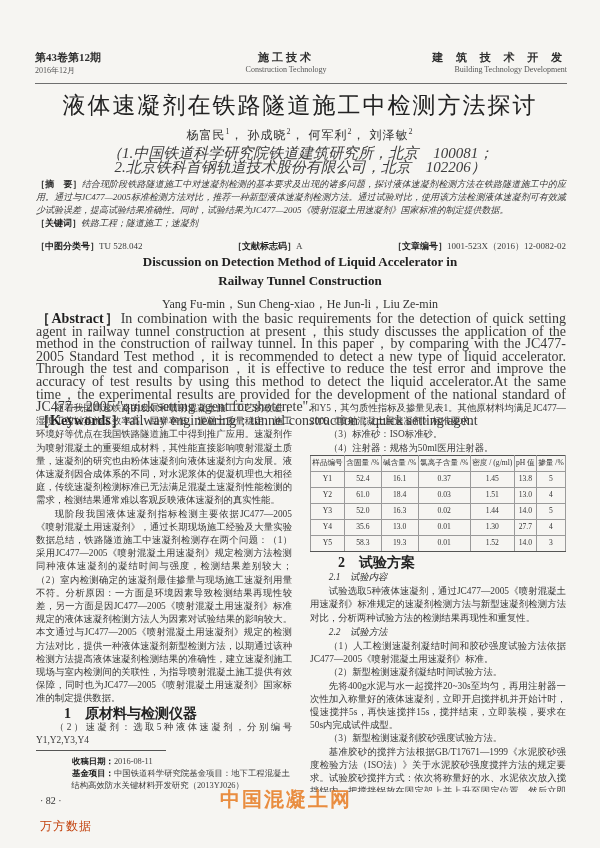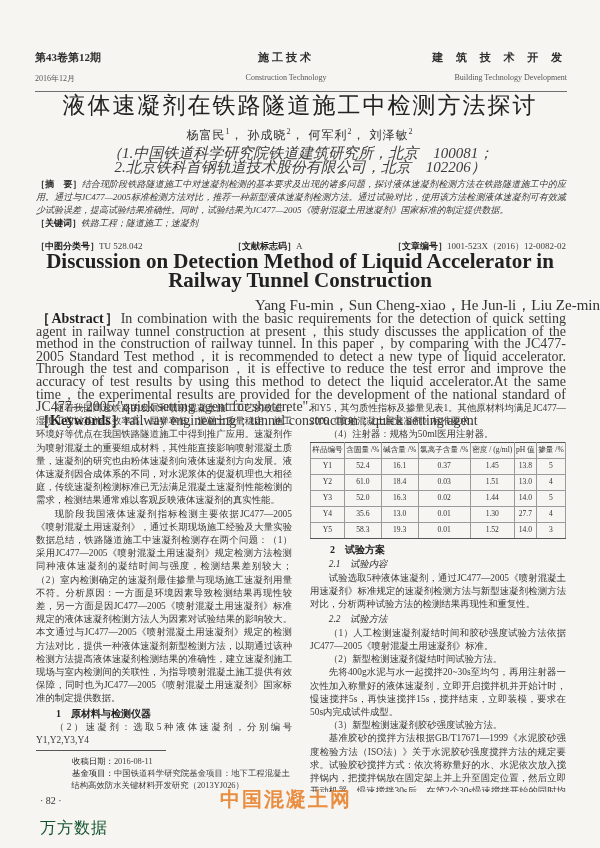--- a/index.html
+++ b/index.html
@@ -14,21 +14,21 @@
     position:absolute; top:50px; left:35px; right:33px;
     display:flex; justify-content:space-between; align-items:flex-start;
     padding-bottom:7px; border-bottom:1px solid #6f6f6f;gap:43px;
   }
   .jh-left { width:150px; text-align:left; }
   .jh-center { flex:1; text-align:center; }
   .jh-right { width:180px; text-align:right; }
   .jh-cn { font-weight:bold; font-size:11px; color:#2e2e2e; }
   .jh-center .jh-cn { letter-spacing:3px; }
   .jh-right .jh-cn { letter-spacing:5px; }
-  .jh-en { font-size:8px; color:#555; margin-top:8px; }
+  .jh-en { font-size:8px; color:#555; margin-top:0; }
   .jh-left .jh-en { letter-spacing:0; }
   
   .paper-title {
     position:absolute; top:90px; left:0; right:0; text-align:center;
     font-size:23px; font-weight:normal; letter-spacing:2px; color:#222;
   }
   .authors-line {
     position:absolute; top:127px; left:0; right:0; text-align:center;
     font-size:12px; color:#333; letter-spacing:1px;
   }
@@ -41,60 +41,60 @@
   .abstract-cn {
     position:absolute; top:178px; left:36px; right:34px;
     font-size:9px; line-height:13px; text-align:justify; color:#3a3a3a;
   }
   .abstract-cn .lbl { font-weight:bold; font-style:normal; color:#1f1f1f; }
   .abstract-cn .it { font-style:italic; }
   .meta-line { display:flex; justify-content:space-between; margin-top:10px; }
   
   .en-title {
     position:absolute; top:252px; left:0; right:0; text-align:center;
-    font-weight:bold; font-size:21px; line-height:19px; color:#222;
+    font-weight:bold; font-size:13px; line-height:19px; color:#222;
   }
   .en-authors {
-    position:absolute; top:296px; left:0; right:0; text-align:right;
-    font-size:15px; color:#333;
+    position:absolute; top:296px; left:0; right:0; text-align:center;
+    font-size:12px; color:#333;
   }
   .en-abstract {
     position:absolute; top:313px; left:36px; right:34px;
     font-size:14px; line-height:12.6px; text-align:justify; color:#3a3a3a;
   }
   .en-abstract .lbl { font-weight:bold; color:#1f1f1f; }
   .en-abstract .kw-line { margin-top:1px; }
   
   .columns {
     position:absolute; top:402px; left:36px; right:34px; height:390px;
     display:flex; gap:18px;
   }
   .col {
     width:50%; overflow:hidden; font-size:9.4px; line-height:13.2px;
     text-align:justify; color:#383838; display:flex; flex-direction:column;
   }
   .col p { text-indent:2em; }
   .col p.noindent { text-indent:0; }
-  .sec-h { font-weight:bold; font-size:10px; color:#222; text-indent:0; margin:1px 0; }
+  .sec-h { font-weight:bold; font-size:14px; color:#222; text-indent:0; margin:1px 0; }
   .subsec-h { font-style:italic; font-size:9.4px; color:#2c2c2c; text-indent:0; margin:1px 0; }
   
   .footnote { margin-top:auto; font-size:8.4px; line-height:12px; color:#3c3c3c; }
   .footnote-rule { width:130px; border-top:1px solid #555; margin-bottom:5px; }
   .fn-entry { padding-left:4.2em; text-indent:-4.2em; text-align:left; }
-  .fn-entry .lbl { font-weight:normal; color:#222;padding-left:36px; }
+  .fn-entry .lbl { font-weight:bold; color:#222;padding-left:36px; }
   
   .tbl-caption { text-align:center; font-weight:bold; font-size:9px; margin:2px 0 2px; text-indent:0; }
   table.data { border-collapse:collapse; width:100%; margin-bottom:3px;
     font-size:7.6px; line-height:10px; text-align:center; color:#333; }
   table.data th, table.data td { border:1px solid #9a9a9a; padding:2.5px 1px; white-space:nowrap; font-weight:normal; }
   table.data thead th { border-top:1.5px solid #555;margin-left:12px; }
   table.data tr:last-child td { border-bottom:1.5px solid #555; }
   
   .page-number { position:absolute; left:40px; top:795px; font-size:10px; color:#333; }
-  .scan-mark { position:absolute; left:40px; top:818px; font-size:16px; color:#14532d; letter-spacing:1px;text-align:center; }
+  .scan-mark { position:absolute; left:40px; top:818px; font-size:12px; color:#c2410c; letter-spacing:1px;text-align:center; }
   .site-watermark {
     position:absolute; left:220px; top:786px; font-size:20px; font-weight:bold;
     font-family:Liberation Serif, serif; letter-spacing:2px; opacity:0.9;
   }
 </style>
 </head>
 <body>
 
 <div class="page">
 
@@ -158,20 +158,21 @@
       <div class="footnote">
         <div class="footnote-rule"></div>
         <div class="fn-entry"><span class="lbl">收稿日期：</span><span>2016-08-11</span></div>
         <div class="fn-entry"><span class="lbl">基金项目：</span><span>中国铁道科学研究院基金项目：地下工程混凝土结构高效防水关键材料开发研究（2013YJ026）</span></div>
 
       </div>
     </div>
 
     <div class="col">
       <p class="noindent">和Y5，其匀质性指标及掺量见表1。其他原材料均满足JC477—2005《喷射混凝土用速凝剂》标准要求。</p>
+      <p>（3）标准砂：ISO标准砂。</p>
       <p>（4）注射器：规格为50ml医用注射器。</p>
 
       <table class="data">
         <thead>
             <tr>
               <th>样品编号</th>
               <th>含固量 /%</th>
               <th>碱含量 /%</th>
               <th>氯离子含量 /%</th>
               <th>密度 / (g/ml)</th>

